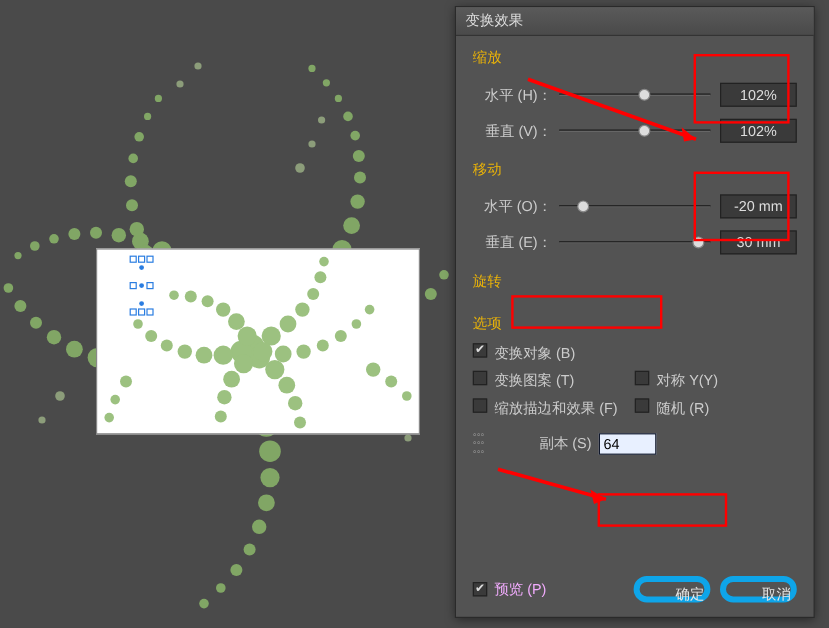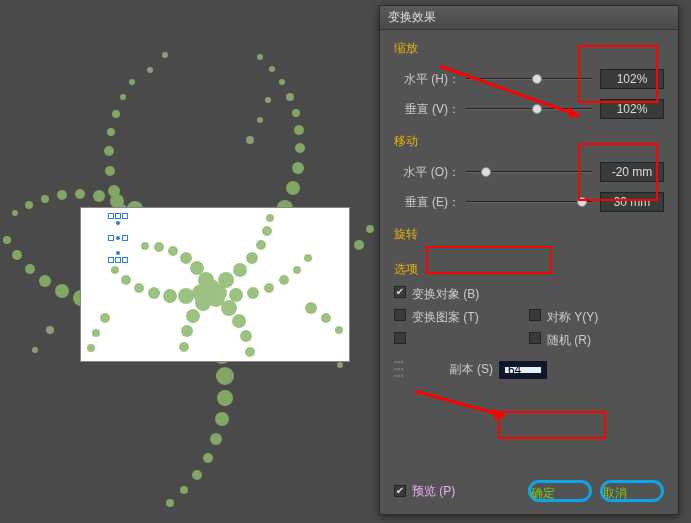--- a/index.html
+++ b/index.html
@@ -25,25 +25,25 @@
 .dial::after{content:"";position:absolute;left:50%;top:50%;width:11px;height:1px;background:#ccc;transform-origin:0 0;transform:rotate(-39deg)}
 .opts{margin-top:18px}
 .optrow{display:flex;margin-bottom:6px}
 .optrow label{display:flex;flex:1;color:#ccc;cursor:pointer}
 .cb{width:12px;height:12px;margin-right:6px;background:#3a3a3a;border:1px solid #222;display:inline-flex;align-items:center;justify-content:center}
 .cb.checked::after{content:"✔";color:#ddd;font-size:10px;line-height:10px}
 .icons{display:inline-flex;flex-direction:column;margin-right:10px}
 .icons span{font-size:9px;color:#aaa;line-height:7px}
 .copies{display:flex;align-items:center;margin-top:10px}
 .copies .lbl2{margin-left:36px;margin-right:6px}
-.copies input{width:48px;height:18px;background:#e8f0ff;border:6px solid #0f172a;color:#000;padding:0 3px}
+.copies input{width:48px;height:18px;background:#e8f0ff;border:1px solid #0f172a;color:#000;padding:0 3px}
 .footer{position:absolute;bottom:12px;left:14px;right:14px;display:flex;align-items:center;justify-content:space-between}
 .footer label{display:flex;align-items:center;color:#f0abfc}
 .btns{display:flex;gap:8px}
-.btn{width:64px;height:22px;background:#535353;border:3px solid #0ea5e9;border-radius:11px;color:#84cc16;text-align:left;line-height:20px;cursor:pointer}
+.btn{width:64px;height:22px;background:#535353;border:5px solid #0ea5e9;border-radius:11px;color:#e5e5e5;text-align:right;line-height:20px;cursor:pointer}
 .hl{position:absolute;border:2px solid red;pointer-events:none}
 svg.arrow{position:absolute;pointer-events:none}
 </style>
 </head>
 <body>
 
 <div class="canvas">
 <svg width="380" height="523">
 <g fill="#8bb76a" opacity="0.85">
 <circle cx="200" cy="280" r="14"></circle>
@@ -258,20 +258,21 @@
             <span>变换图案 (T)</span>
           </label>
 <label>
             <span class="cb"></span>
             <span>对称 Y(Y)</span>
           </label>
 </div>
 <div class="optrow">
 <label>
             <span class="cb"></span>
+            <span>缩放描边和效果 (F)</span>
           </label>
 <label>
             <span class="cb"></span>
             <span>随机 (R)</span>
           </label>
 </div>
 <div class="copies">
 <div class="icons">
             <span>◦◦◦</span>
             <span>◦◦◦</span>

